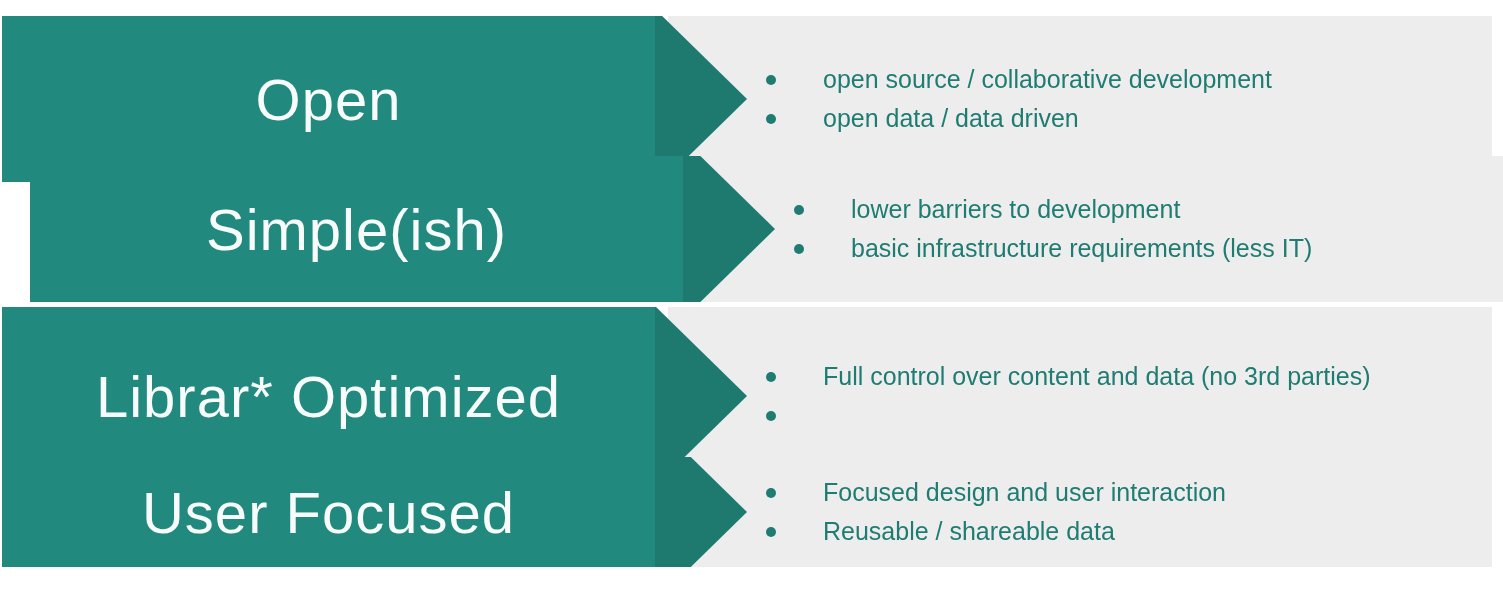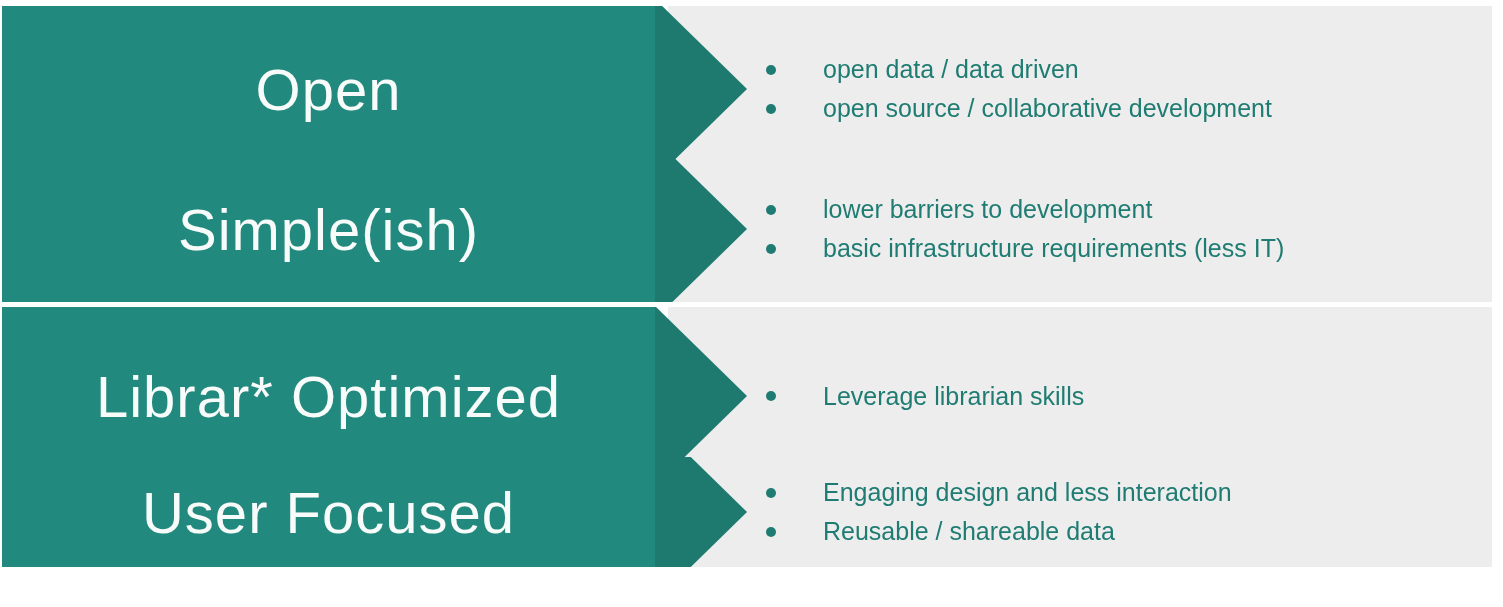--- a/index.html
+++ b/index.html
@@ -73,40 +73,40 @@
     font-size:25px;
     color:var(--bullet-text);
     white-space:nowrap;
   }
 </style>
 </head>
 <body>
 
 <div class="canvas">
 
-  <section class="row" style="top:6px;height:166px;">
+  <section class="row" style="top:16px;height:166px;">
     <div class="gray-panel"></div>
     <div class="banner">
       <div class="banner-rect"></div>
       <div class="banner-tri"></div>
       <div class="banner-label">Open</div>
     </div>
     <ul class="bullets">
       <li class="bullet">
         <span class="dot"></span>
-        <span class="btext">open data / data driven</span>
+        <span class="btext">open source / collaborative development</span>
       </li>
       <li class="bullet">
         <span class="dot"></span>
-        <span class="btext">open source / collaborative development</span>
+        <span class="btext">open data / data driven</span>
       </li>
     </ul>
   </section>
 
-  <section class="row" style="top:156px;height:146px;">
+  <section class="row" style="top:156px;height:146px;margin-left:28px;">
     <div class="gray-panel"></div>
     <div class="banner">
       <div class="banner-rect"></div>
       <div class="banner-tri"></div>
       <div class="banner-label">Simple(ish)</div>
     </div>
     <ul class="bullets">
       <li class="bullet">
         <span class="dot"></span>
         <span class="btext">lower barriers to development</span>
@@ -121,36 +121,39 @@
   <section class="row" style="top:307px;height:178px;">
     <div class="gray-panel"></div>
     <div class="banner">
       <div class="banner-rect"></div>
       <div class="banner-tri"></div>
       <div class="banner-label">Librar* Optimized</div>
     </div>
     <ul class="bullets">
       <li class="bullet">
         <span class="dot"></span>
-        <span class="btext">Leverage librarian skills</span>
+        <span class="btext">Full control over content and data (no 3rd parties)</span>
+      </li>
+      <li class="bullet">
+        <span class="dot"></span>
       </li>
     </ul>
   </section>
 
   <section class="row" style="top:457px;height:110px;">
     <div class="gray-panel"></div>
     <div class="banner">
       <div class="banner-rect"></div>
       <div class="banner-tri"></div>
       <div class="banner-label">User Focused</div>
     </div>
     <ul class="bullets">
       <li class="bullet">
         <span class="dot"></span>
-        <span class="btext">Engaging design and less interaction</span>
+        <span class="btext">Focused design and user interaction</span>
       </li>
       <li class="bullet">
         <span class="dot"></span>
         <span class="btext">Reusable / shareable data</span>
       </li>
     </ul>
   </section>
 
 </div>
 

